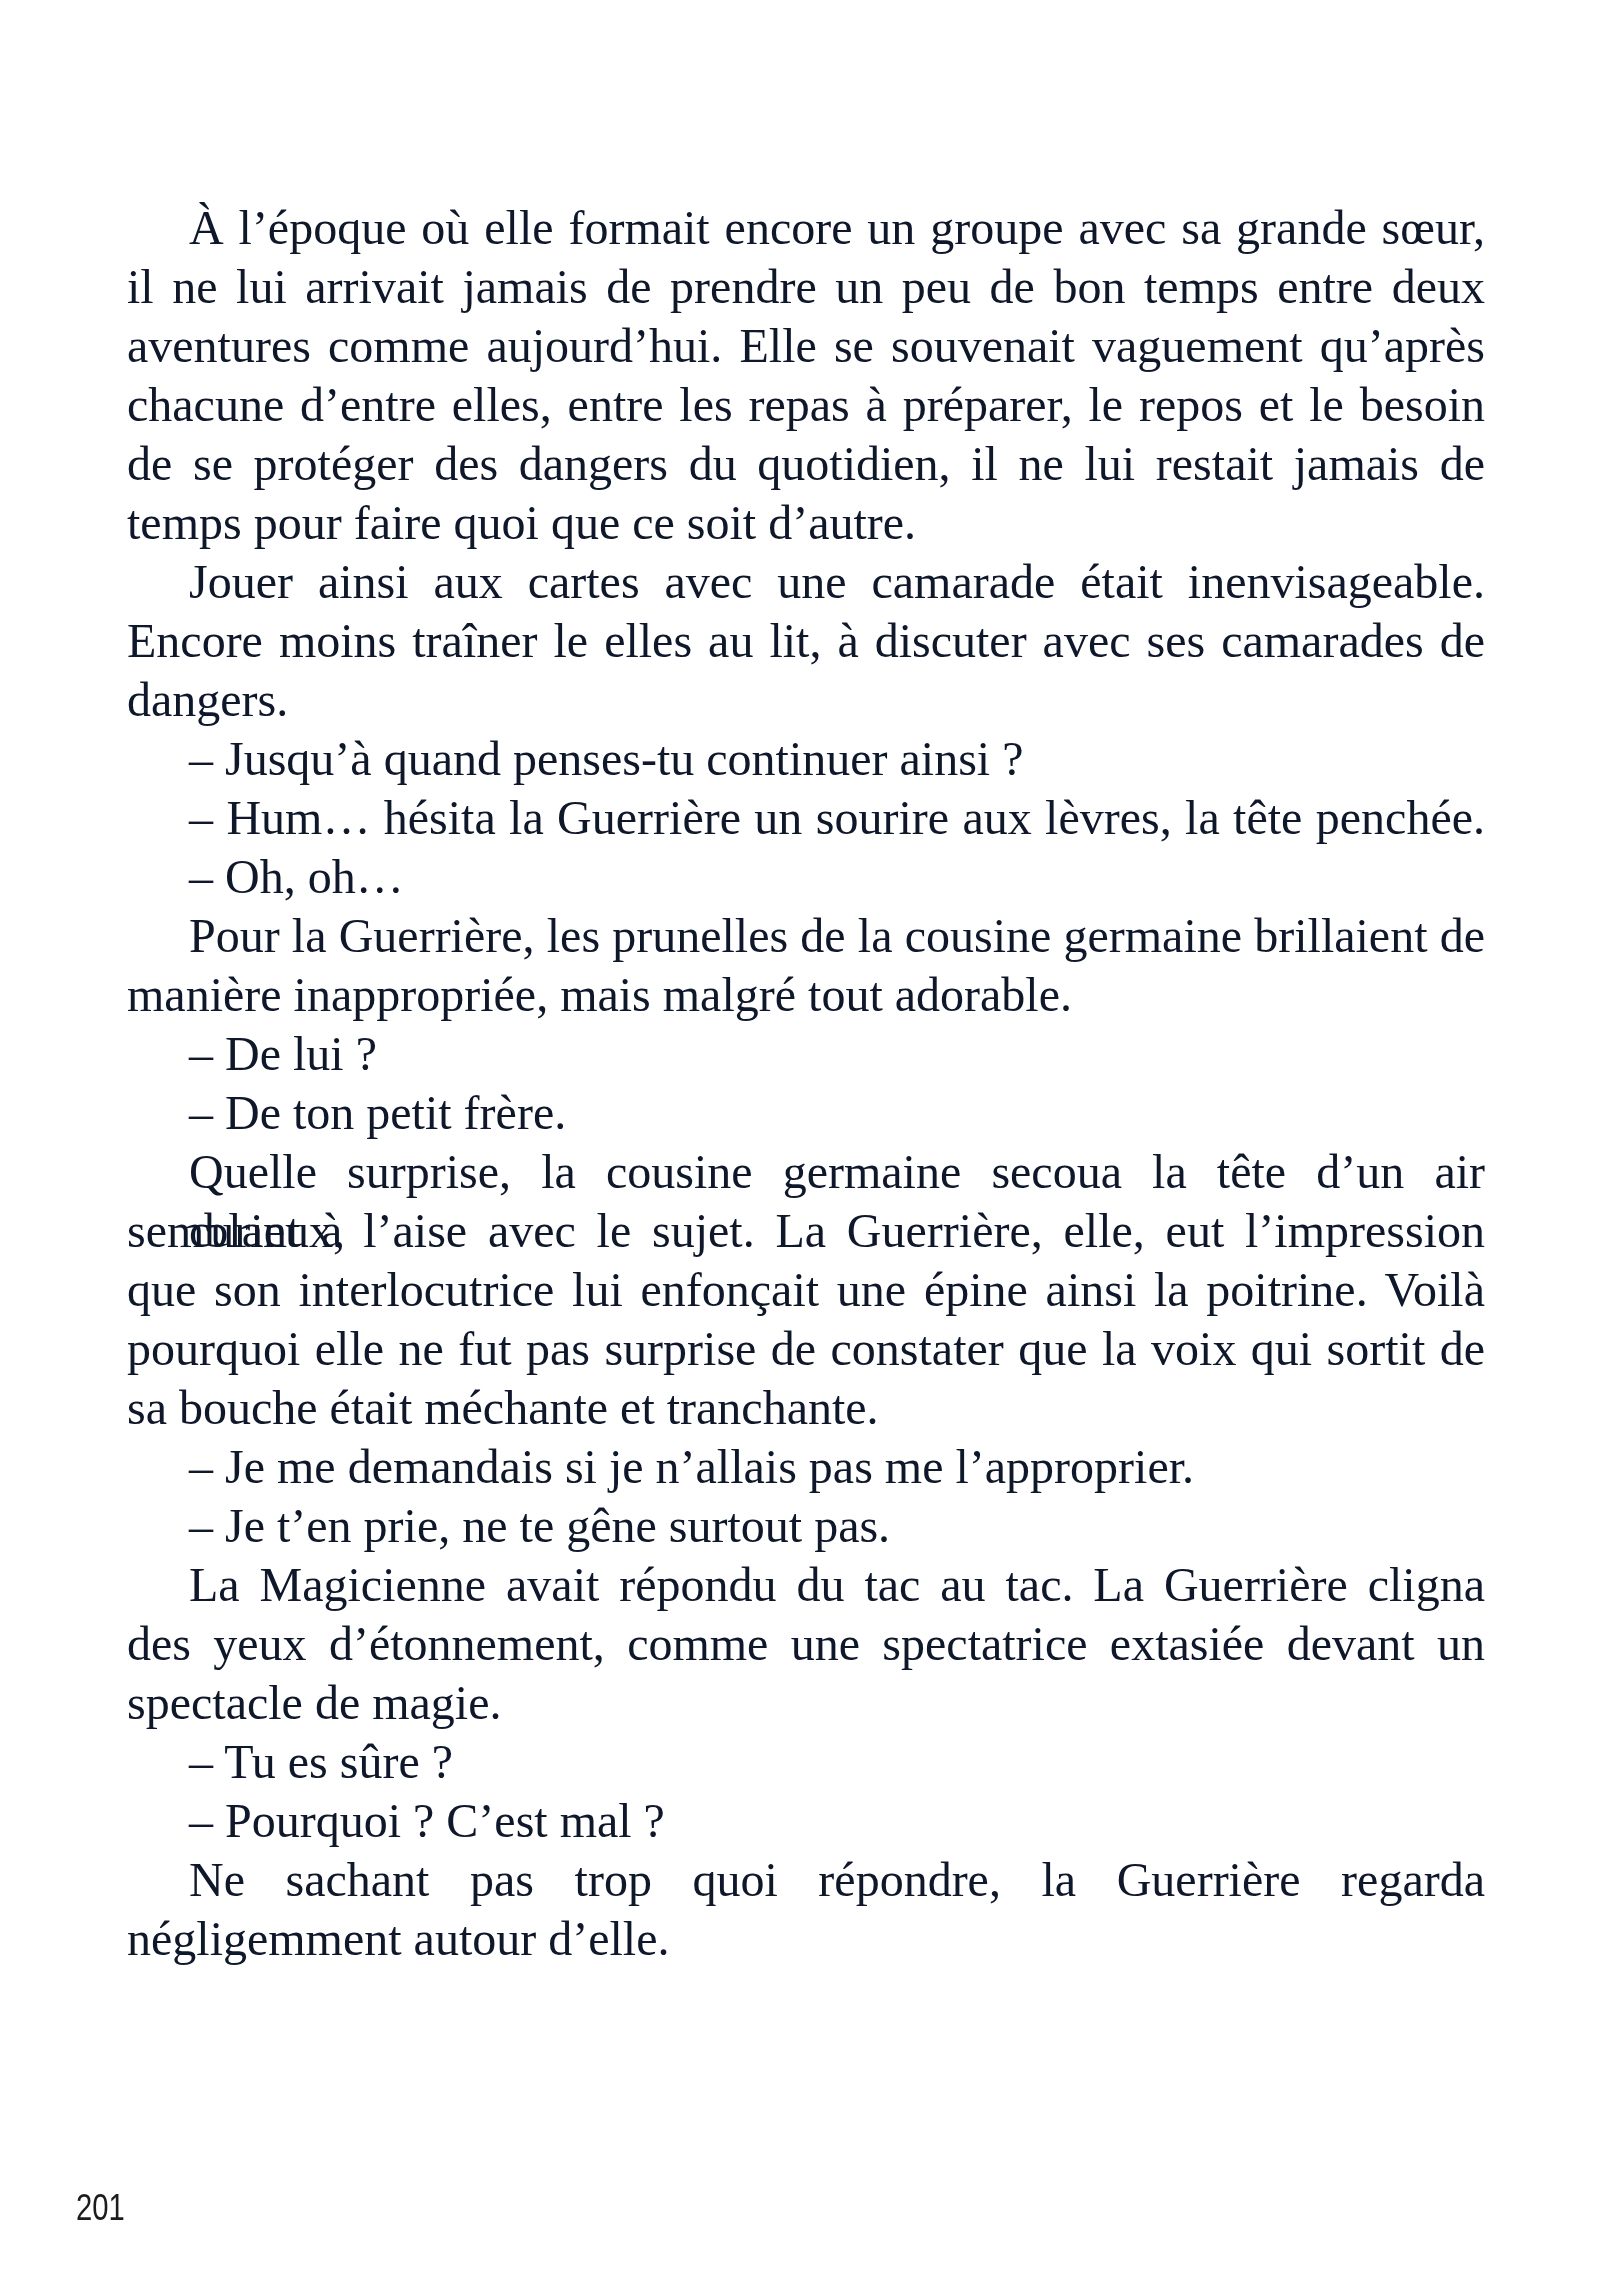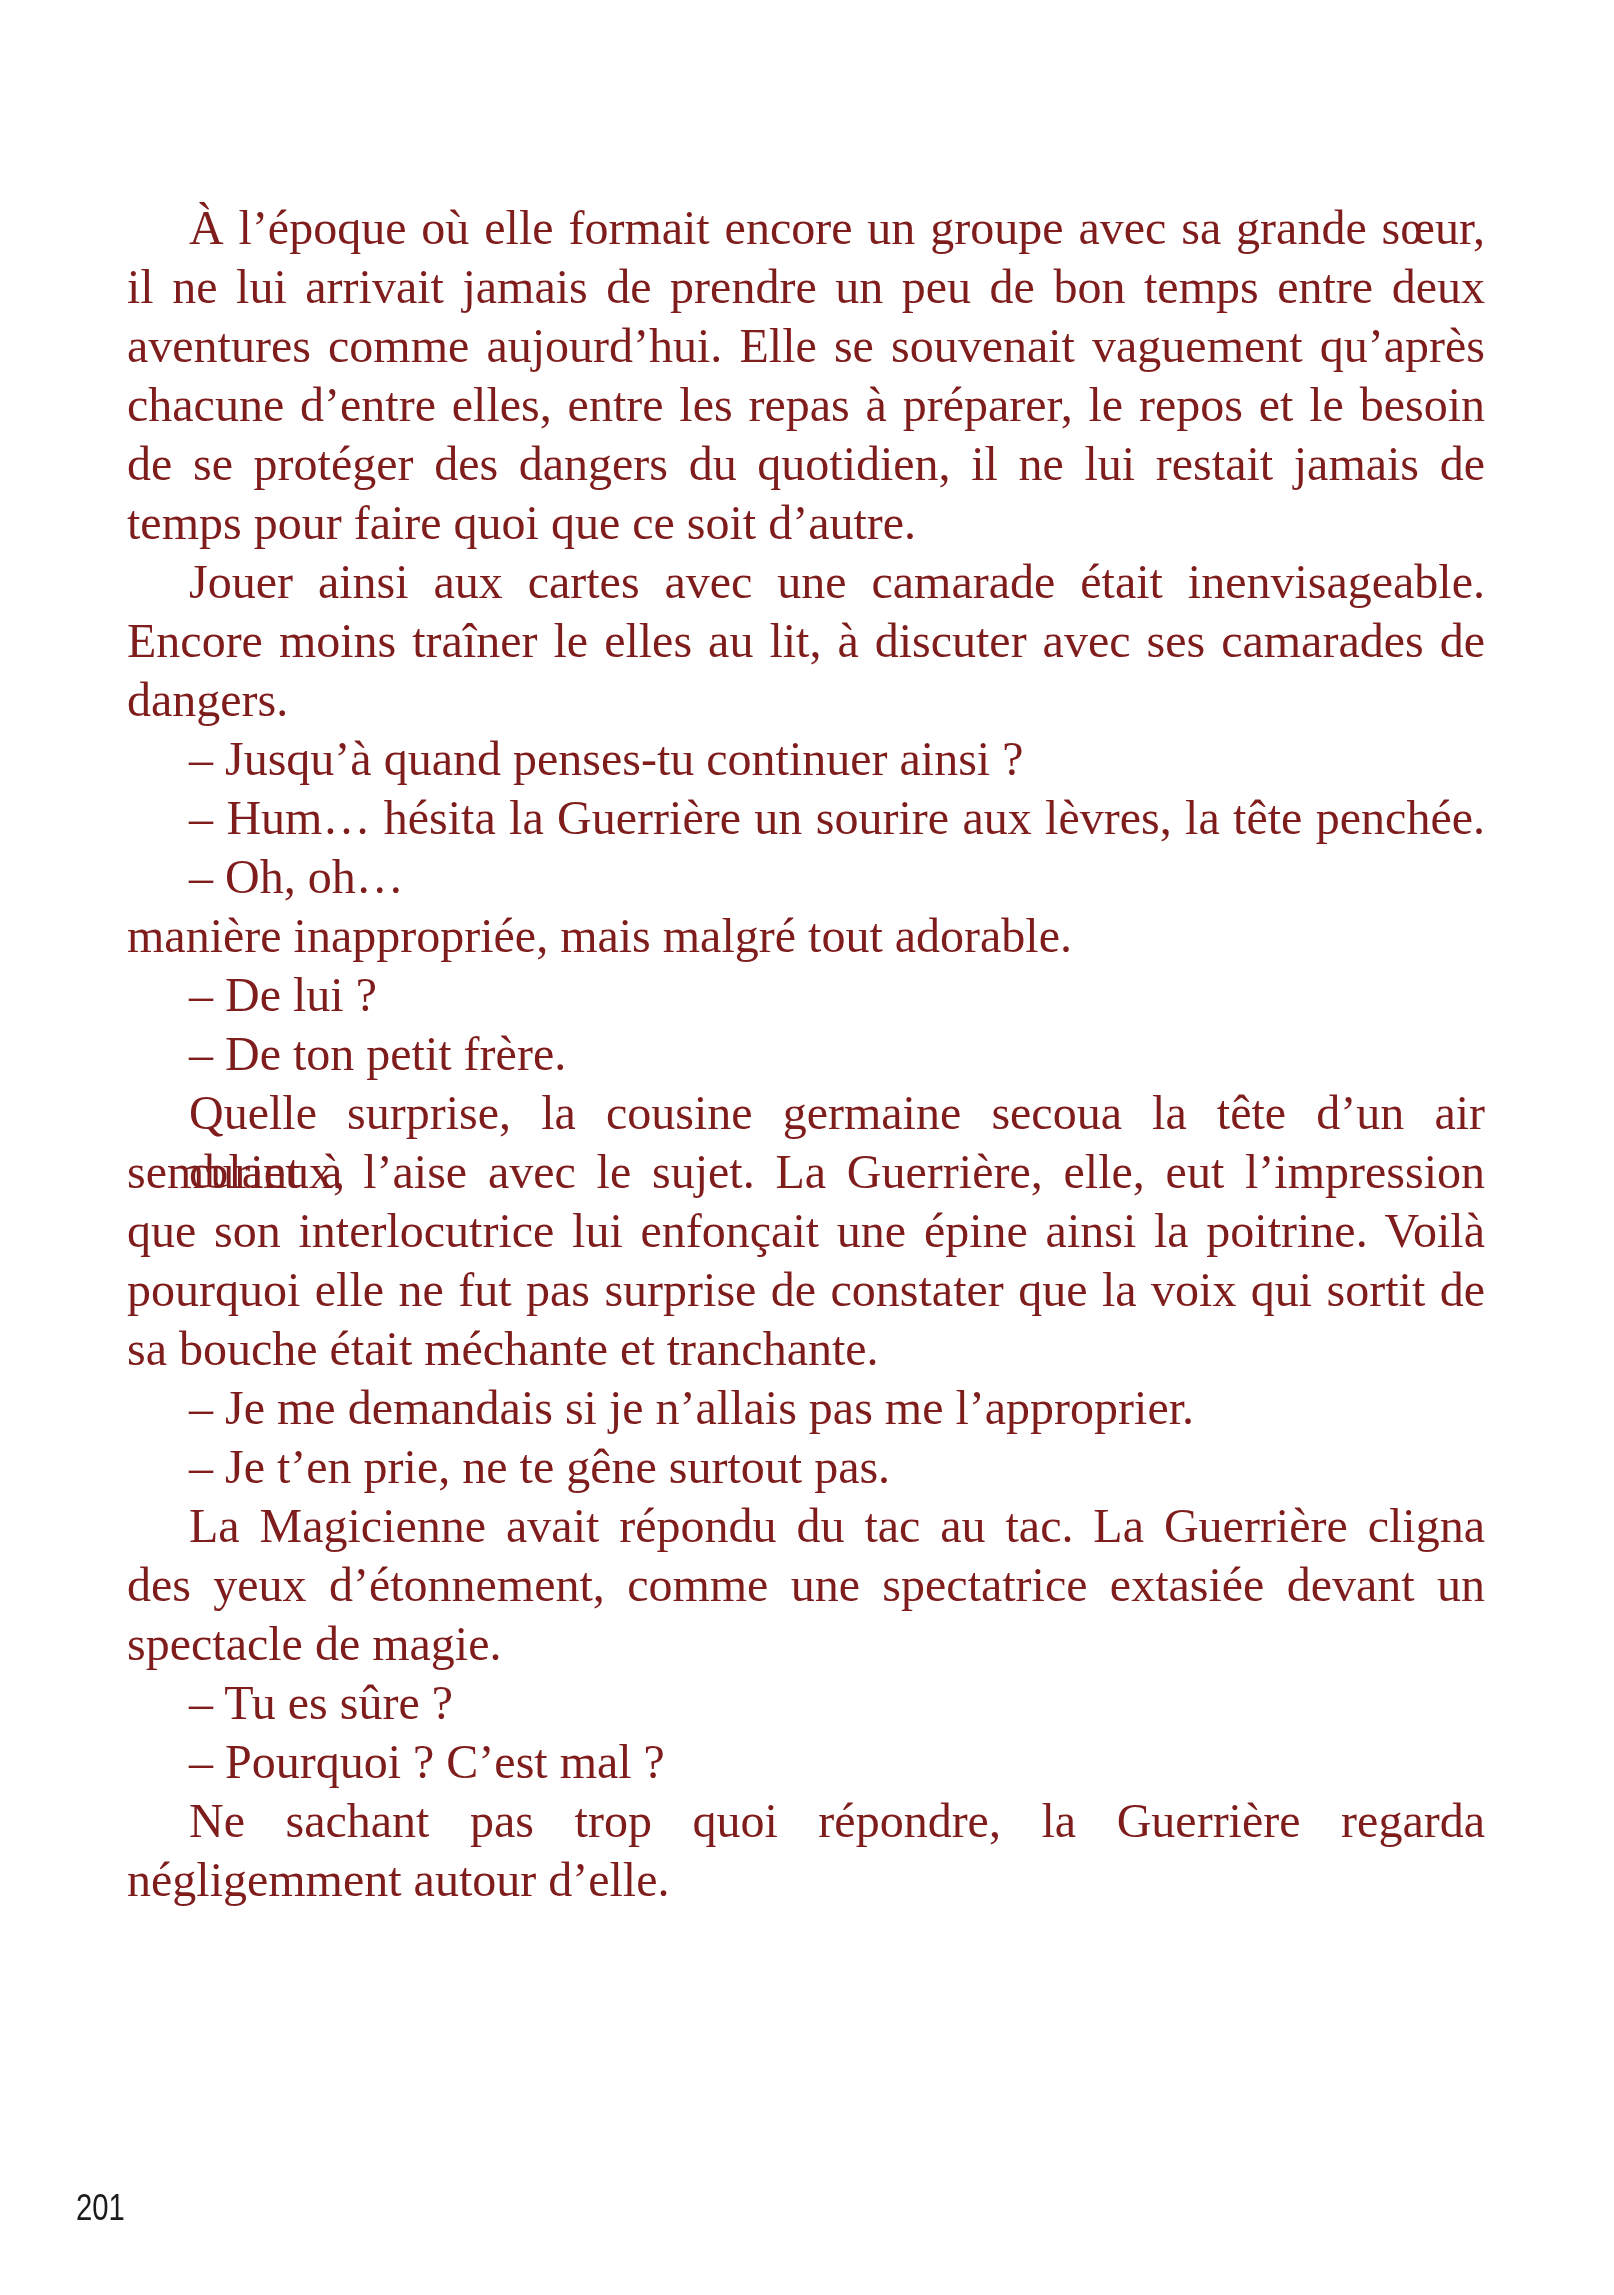--- a/index.html
+++ b/index.html
@@ -3,21 +3,21 @@
 <meta charset="utf-8">
 <style>
   html, body { margin: 0; padding: 0; background: #ffffff; }
   body { width: 1615px; height: 2295px; position: relative; overflow: hidden; }
   .page {
     position: absolute; left: 0; top: 0; width: 1615px; height: 2295px; background: #ffffff;
   }
   .text-block {
     position: absolute; left: 127px; top: 198px; width: 1358px;
     font-family: "Liberation Serif", "DejaVu Serif", serif;
-    font-size: 48px; line-height: 59px; color: #7f1d1d;
+    font-size: 48px; line-height: 59px; color: #0f172a;
   }
   .line { display: block; white-space: nowrap; height: 59px; overflow: visible; }
   .line.justify { text-align: justify; text-align-last: justify; white-space: normal; }
   .line.indent { padding-left: 62px; }
   .page-number {
     position: absolute; left: 76px; top: 2189px;
     font-family: "Liberation Sans", "DejaVu Sans", sans-serif;
     font-size: 37px; line-height: 37px; color: #1c1c1c;
     transform: scaleX(0.79); transform-origin: left top;
   }
@@ -32,20 +32,21 @@
       <div class="line justify">aventures comme aujourd’hui. Elle se souvenait vaguement qu’après</div>
       <div class="line justify">chacune d’entre elles, entre les repas à préparer, le repos et le besoin</div>
       <div class="line justify">de se protéger des dangers du quotidien, il ne lui restait jamais de</div>
       <div class="line">temps pour faire quoi que ce soit d’autre.</div>
       <div class="line indent justify">Jouer ainsi aux cartes avec une camarade était inenvisageable.</div>
       <div class="line justify">Encore moins traîner le elles au lit, à discuter avec ses camarades de</div>
       <div class="line">dangers.</div>
       <div class="line indent">– Jusqu’à quand penses-tu continuer ainsi ?</div>
       <div class="line indent justify">– Hum… hésita la Guerrière un sourire aux lèvres, la tête penchée.</div>
       <div class="line indent">– Oh, oh…</div>
+      <div class="line indent justify">Pour la Guerrière, les prunelles de la cousine germaine brillaient de</div>
       <div class="line">manière inappropriée, mais malgré tout adorable.</div>
       <div class="line indent">– De lui ?</div>
       <div class="line indent">– De ton petit frère.</div>
       <div class="line indent justify">Quelle surprise, la cousine germaine secoua la tête d’un air curieux,</div>
       <div class="line justify">semblant à l’aise avec le sujet. La Guerrière, elle, eut l’impression</div>
       <div class="line justify">que son interlocutrice lui enfonçait une épine ainsi la poitrine. Voilà</div>
       <div class="line justify">pourquoi elle ne fut pas surprise de constater que la voix qui sortit de</div>
       <div class="line">sa bouche était méchante et tranchante.</div>
       <div class="line indent">– Je me demandais si je n’allais pas me l’approprier.</div>
       <div class="line indent">– Je t’en prie, ne te gêne surtout pas.</div>

